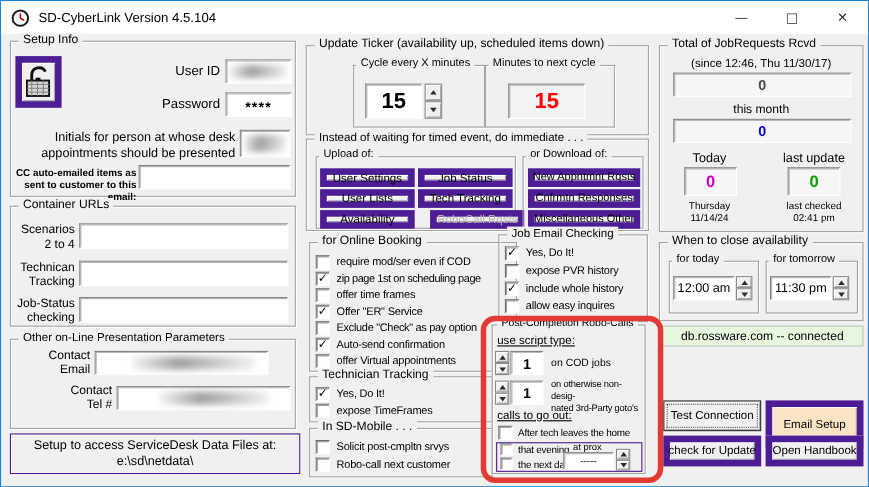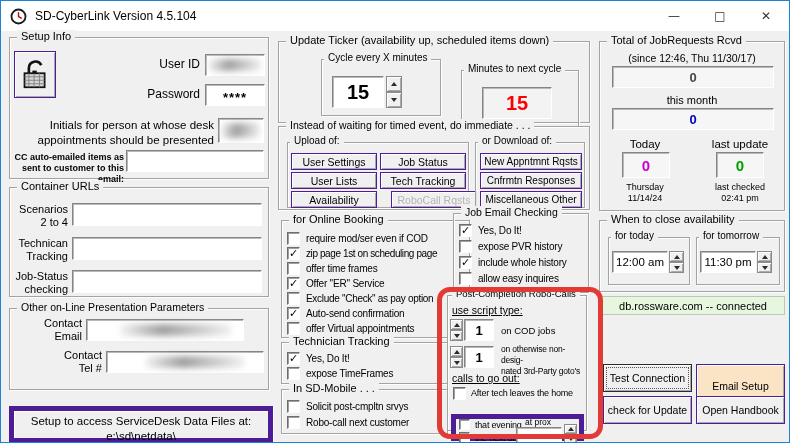--- a/index.html
+++ b/index.html
@@ -17,21 +17,21 @@
             font-size:12px; color:#333; font-family:"DejaVu Sans",sans-serif; }
   
   .group { position:absolute; border:1px solid #a3a3a3;
            box-shadow: inset 1px 1px 0 rgba(255,255,255,.85), 1px 1px 0 rgba(255,255,255,.85); }
   .glabel { position:absolute; top:-8px; left:7px; background:#f0f0f0; padding:0 4px;
             font-size:11px; white-space:nowrap; }
   
   .sunken { position:absolute; background:#fff; border:1px solid #848484;
             border-right-color:#fff; border-bottom-color:#fff;
             box-shadow: inset 1px 1px 0 #b9b9b9; }
-  .btn { position:absolute; background:#f0f0f0; border:1px solid #4c1d95;
+  .btn { position:absolute; background:#f0f0f0; border:6px solid #4c1d95;
          box-shadow: inset 1px 1px 0 #ffffff, inset -1px -1px 0 #a9a9a9;
          display:flex; align-items:center; justify-content:center;
          font-size:10.5px; white-space:nowrap; cursor:default; }
   .btn.disabled { color:#b4b4b4;margin-left:11px; }
   .label { position:absolute; white-space:pre-line; line-height:13px; }
   .r { text-align:right; }
   .c { text-align:center; }
   .cb { position:absolute; width:13px; height:13px; background:#fff; border:1px solid #6e6e6e;
         border-right-color:#fdfdfd; border-bottom-color:#fdfdfd;
         box-shadow: inset 1px 1px 0 #9f9f9f; font-size:11px; font-weight:bold;
@@ -43,22 +43,22 @@
         display:flex; align-items:center; justify-content:center; }
   .arr-up { width:0; height:0; border-left:3px solid transparent; border-right:3px solid transparent;
             border-bottom:4px solid #2b2b2b; }
   .arr-dn { width:0; height:0; border-left:3px solid transparent; border-right:3px solid transparent;
             border-top:4px solid #2b2b2b; }
   .blur-blob { position:absolute; left:6%; right:6%; top:18%; bottom:18%;
                background:linear-gradient(100deg,#e9e9e9 5%,#9f9f9f 38%,#c0c0c0 62%,#ececec 95%);
                filter:blur(3px); border-radius:3px; }
   .num { display:flex; align-items:center; justify-content:center; font-weight:bold; }
   .underline { text-decoration:underline; }
-  .etched { position:absolute; background:#f0f0f0; border:5px solid #4c1d95;
-            box-shadow: 1px 1px 0 #ffffff, inset 1px 1px 0 #ffffff; margin-top: 12px; }
+  .etched { position:absolute; background:#f0f0f0; border:1px solid #4c1d95;
+            box-shadow: 1px 1px 0 #ffffff, inset 1px 1px 0 #ffffff; }
   .annot { position:absolute; border:5px solid #e23b36; border-radius:13px; z-index:30;
            pointer-events:none; }
 </style>
 </head>
 <body>
 
 <div class="win">
 
   <div class="titlebar">
     <svg class="app-icon" viewBox="0 0 16 16">
@@ -138,21 +138,21 @@
       <div class="sunken num" style="left:10px;top:16px;width:52px;height:32px;font-size:20px;">15</div>
       <div class="spin" style="left:64px;top:16px;width:16px;height:32px;">
         <div>
             <span class="arr-up"></span>
           </div>
         <div>
             <span class="arr-dn"></span>
           </div>
       </div>
     </div>
-    <div class="group" style="left:162px;top:28px;width:118px;height:57px;margin-left:20px;">
+    <div class="group" style="left:162px;top:17px;width:118px;height:57px;">
       <span class="glabel" style="left:2px;font-size:10px;">Minutes to next cycle</span>
       <div class="sunken num" style="left:20px;top:16px;width:70px;height:32px;font-size:20px;color:#ff0000;background:#f3f3f3;">15</div>
     </div>
   </div>
 
   <div class="group" style="left:277px;top:125px;width:312px;height:84px;">
     <span class="glabel" style="font-size:10.5px;">Instead of waiting for timed event, do immediate . . .</span>
     <div class="group" style="left:8px;top:15px;width:182px;height:66px;">
       <span class="glabel" style="left:2px;font-size:10px;">Upload of:</span>
       <div class="btn" style="left:3px;top:10px;width:86px;height:17px;">User Settings</div>

